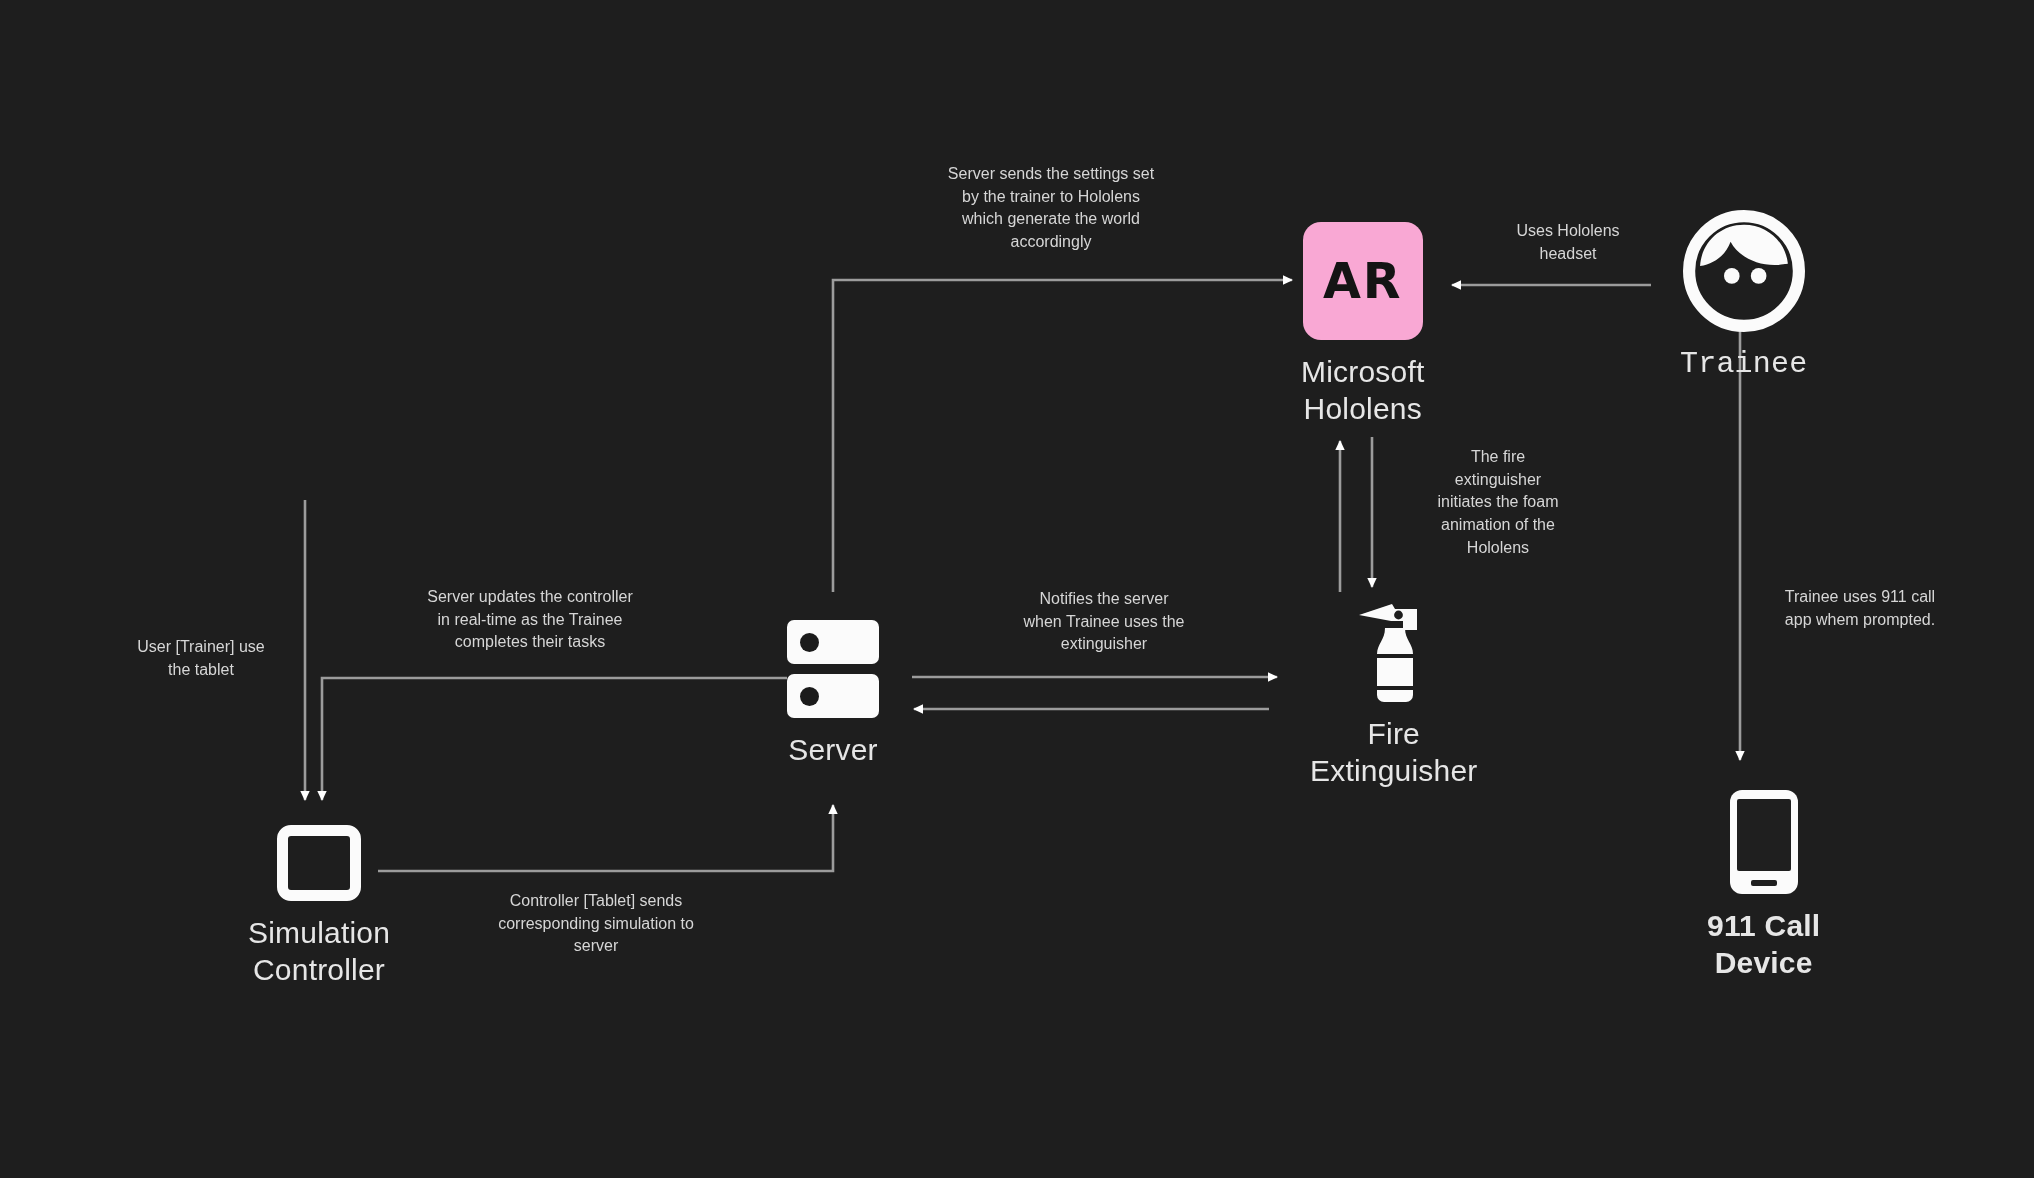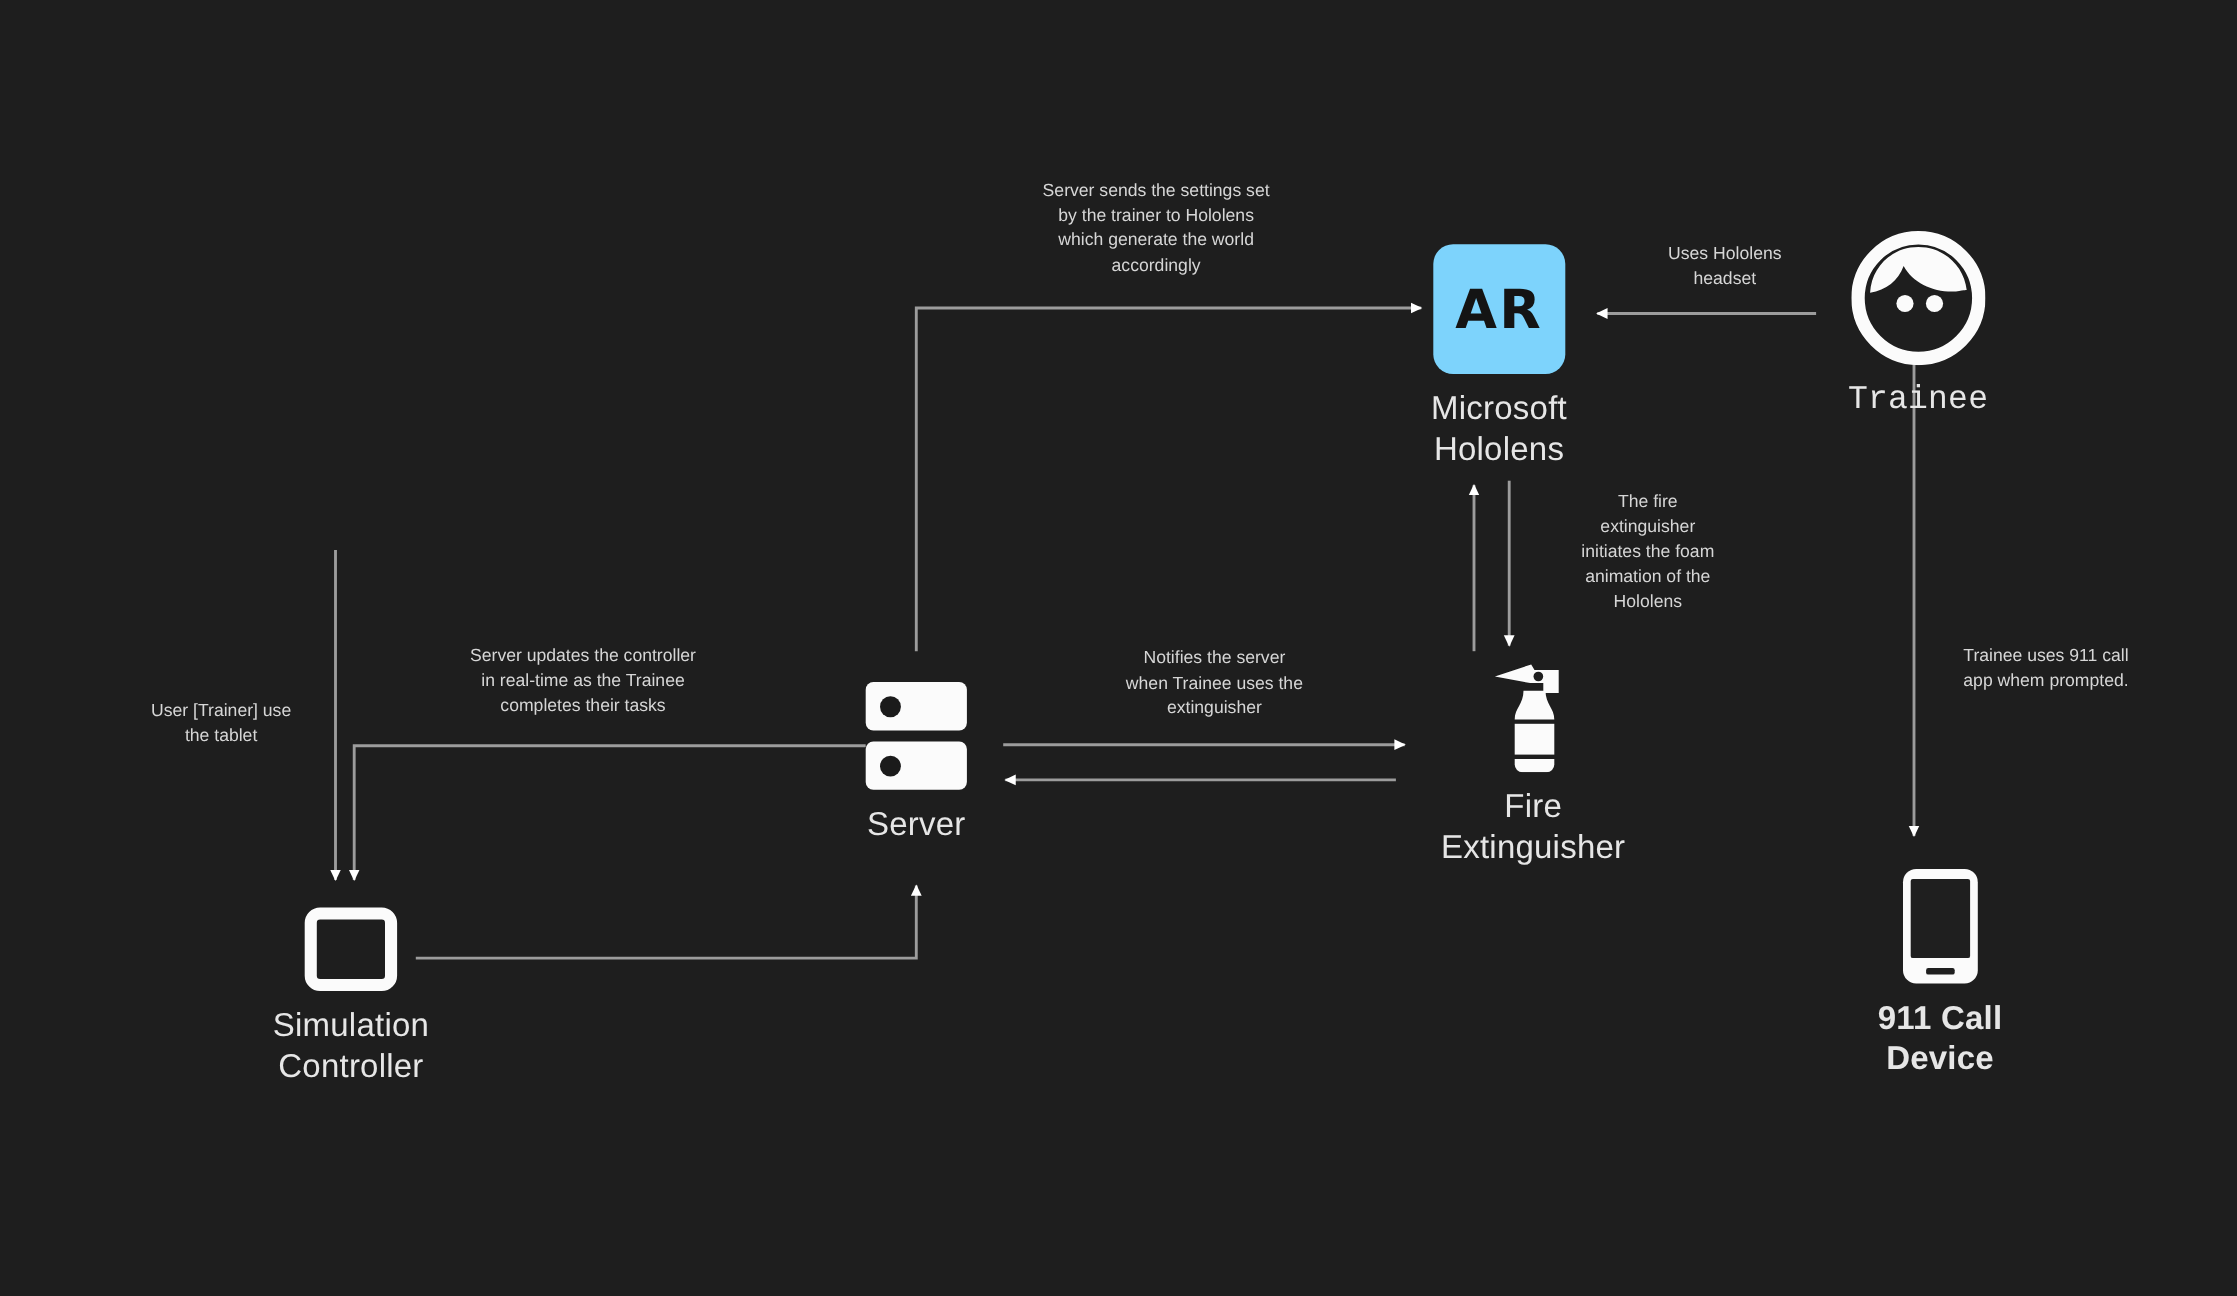--- a/index.html
+++ b/index.html
@@ -20,21 +20,21 @@
     position:absolute;text-align:center;color:#d6d6d6;
     font-size:16px;line-height:1.42;white-space:pre-line;
   }
 
   
   .person{width:122px;height:122px;position:relative;}
   .person svg{display:block;width:122px;height:122px;}
 
   
   .ar-badge{
-    width:120px;height:118px;background:#7dd3fc;border-radius:18px;
+    width:120px;height:118px;background:#f9a8d4;border-radius:18px;
     display:flex;align-items:center;justify-content:center;
   }
   .ar-badge span{
     color:#141414;font-size:49px;font-weight:bold;letter-spacing:2px;
     font-family:"DejaVu Sans","Liberation Sans",sans-serif;
   }
 
   
   .server{display:flex;flex-direction:column;gap:10px;}
   .server-bay{
@@ -154,20 +154,23 @@
 Device</div>
   </div>
 
   <div class="edge-label" style="left:76px;top:636px;width:250px;">User [Trainer] use
 the tablet</div>
 
   <div class="edge-label" style="left:370px;top:586px;width:320px;">Server updates the controller
 in real-time as the Trainee
 completes their tasks</div>
 
+  <div class="edge-label" style="left:452px;top:890px;width:288px;">Controller [Tablet] sends
+corresponding simulation to
+server</div>
 
   <div class="edge-label" style="left:886px;top:163px;width:330px;">Server sends the settings set
 by the trainer to Hololens
 which generate the world
 accordingly</div>
 
   <div class="edge-label" style="left:958px;top:588px;width:292px;">Notifies the server
 when Trainee uses the
 extinguisher</div>
 

